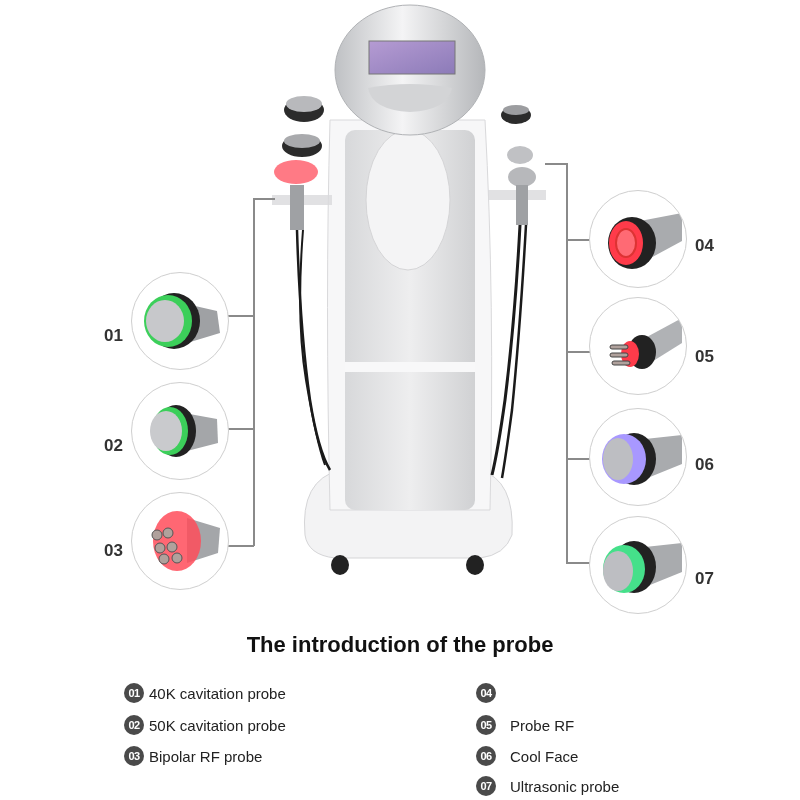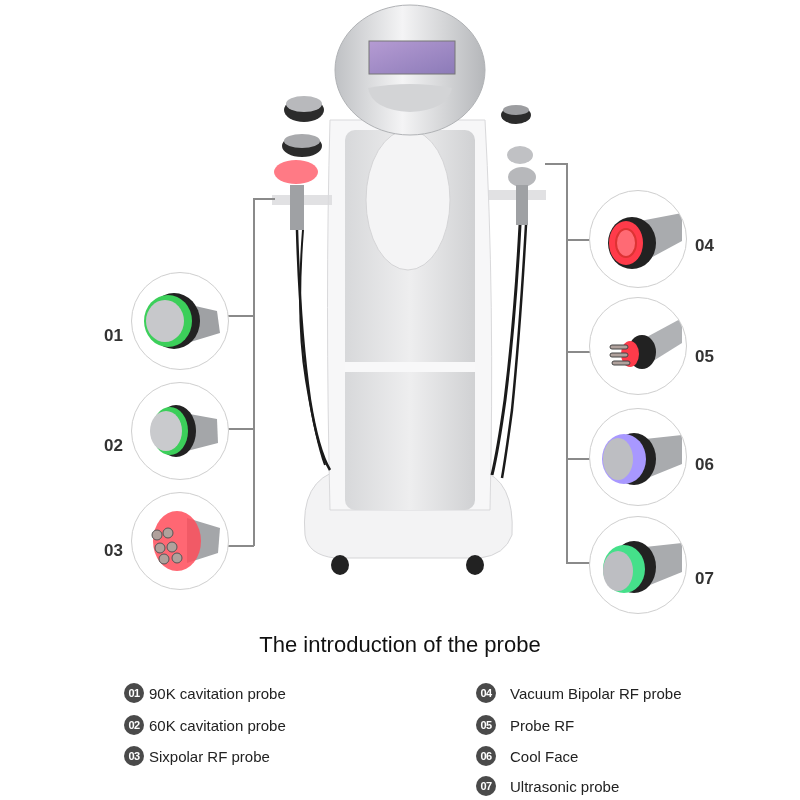--- a/index.html
+++ b/index.html
@@ -1,20 +1,20 @@
 <!DOCTYPE html>
 <html><head>
 <meta charset="utf-8">
 <style>
   html,body{margin:0;padding:0;background:#fff;}
   body{width:800px;height:800px;position:relative;overflow:hidden;font-family:"Liberation Sans",sans-serif;color:#222;}
   .line{position:absolute;background:#8a8a8a;}
   .circle{position:absolute;width:96px;height:96px;border-radius:50%;border:1.5px solid #cfcfcf;background:#fff;overflow:hidden;}
   .num{position:absolute;font-size:17px;font-weight:bold;color:#333;}
-  .title{position:absolute;left:0;width:800px;top:632px;text-align:center;font-size:22px;font-weight:normal;color:#111;}
+  .title{position:absolute;left:0;width:800px;top:632px;text-align:center;font-size:22px;font-weight:bold;color:#111;}
   .legend-item{position:absolute;display:flex;align-items:center;font-size:15px;color:#222;}
   .badge{width:20px;height:20px;border-radius:50%;background:#4a4a4a;color:#fff;font-size:11px;font-weight:bold;display:flex;align-items:center;justify-content:center;margin-right:5px;letter-spacing:-0.5px;}
   .machine{position:absolute;}
 </style>
 </head>
 <body>
 
 <svg class="machine" style="left:250px;top:0;" width="310" height="600" viewBox="250 0 310 600">
   <defs>
     <linearGradient id="silver" x1="0" x2="1">
@@ -155,34 +155,33 @@
 
 <span class="num" style="left:695px;top:236px;">04</span>
 <span class="num" style="left:695px;top:347px;">05</span>
 <span class="num" style="left:695px;top:455px;">06</span>
 <span class="num" style="left:695px;top:569px;">07</span>
 
 <div class="title">The introduction of the probe</div>
 
 <div class="legend-item" style="left:124px;top:683px;">
   <span class="badge">01</span>
-  <span>90K cavitation probe</span>
+  <span>40K cavitation probe</span>
 </div>
 <div class="legend-item" style="left:124px;top:715px;">
   <span class="badge">02</span>
-  <span>60K cavitation probe</span>
+  <span>50K cavitation probe</span>
 </div>
 <div class="legend-item" style="left:124px;top:746px;">
   <span class="badge">03</span>
-  <span>Sixpolar RF probe</span>
+  <span>Bipolar RF probe</span>
 </div>
 
 <div class="legend-item" style="left:476px;top:683px;">
   <span class="badge" style="margin-right:14px;">04</span>
-  <span>Vacuum Bipolar RF probe</span>
 </div>
 <div class="legend-item" style="left:476px;top:715px;">
   <span class="badge" style="margin-right:14px;">05</span>
   <span>Probe RF</span>
 </div>
 <div class="legend-item" style="left:476px;top:746px;">
   <span class="badge" style="margin-right:14px;">06</span>
   <span>Cool Face</span>
 </div>
 <div class="legend-item" style="left:476px;top:776px;">

